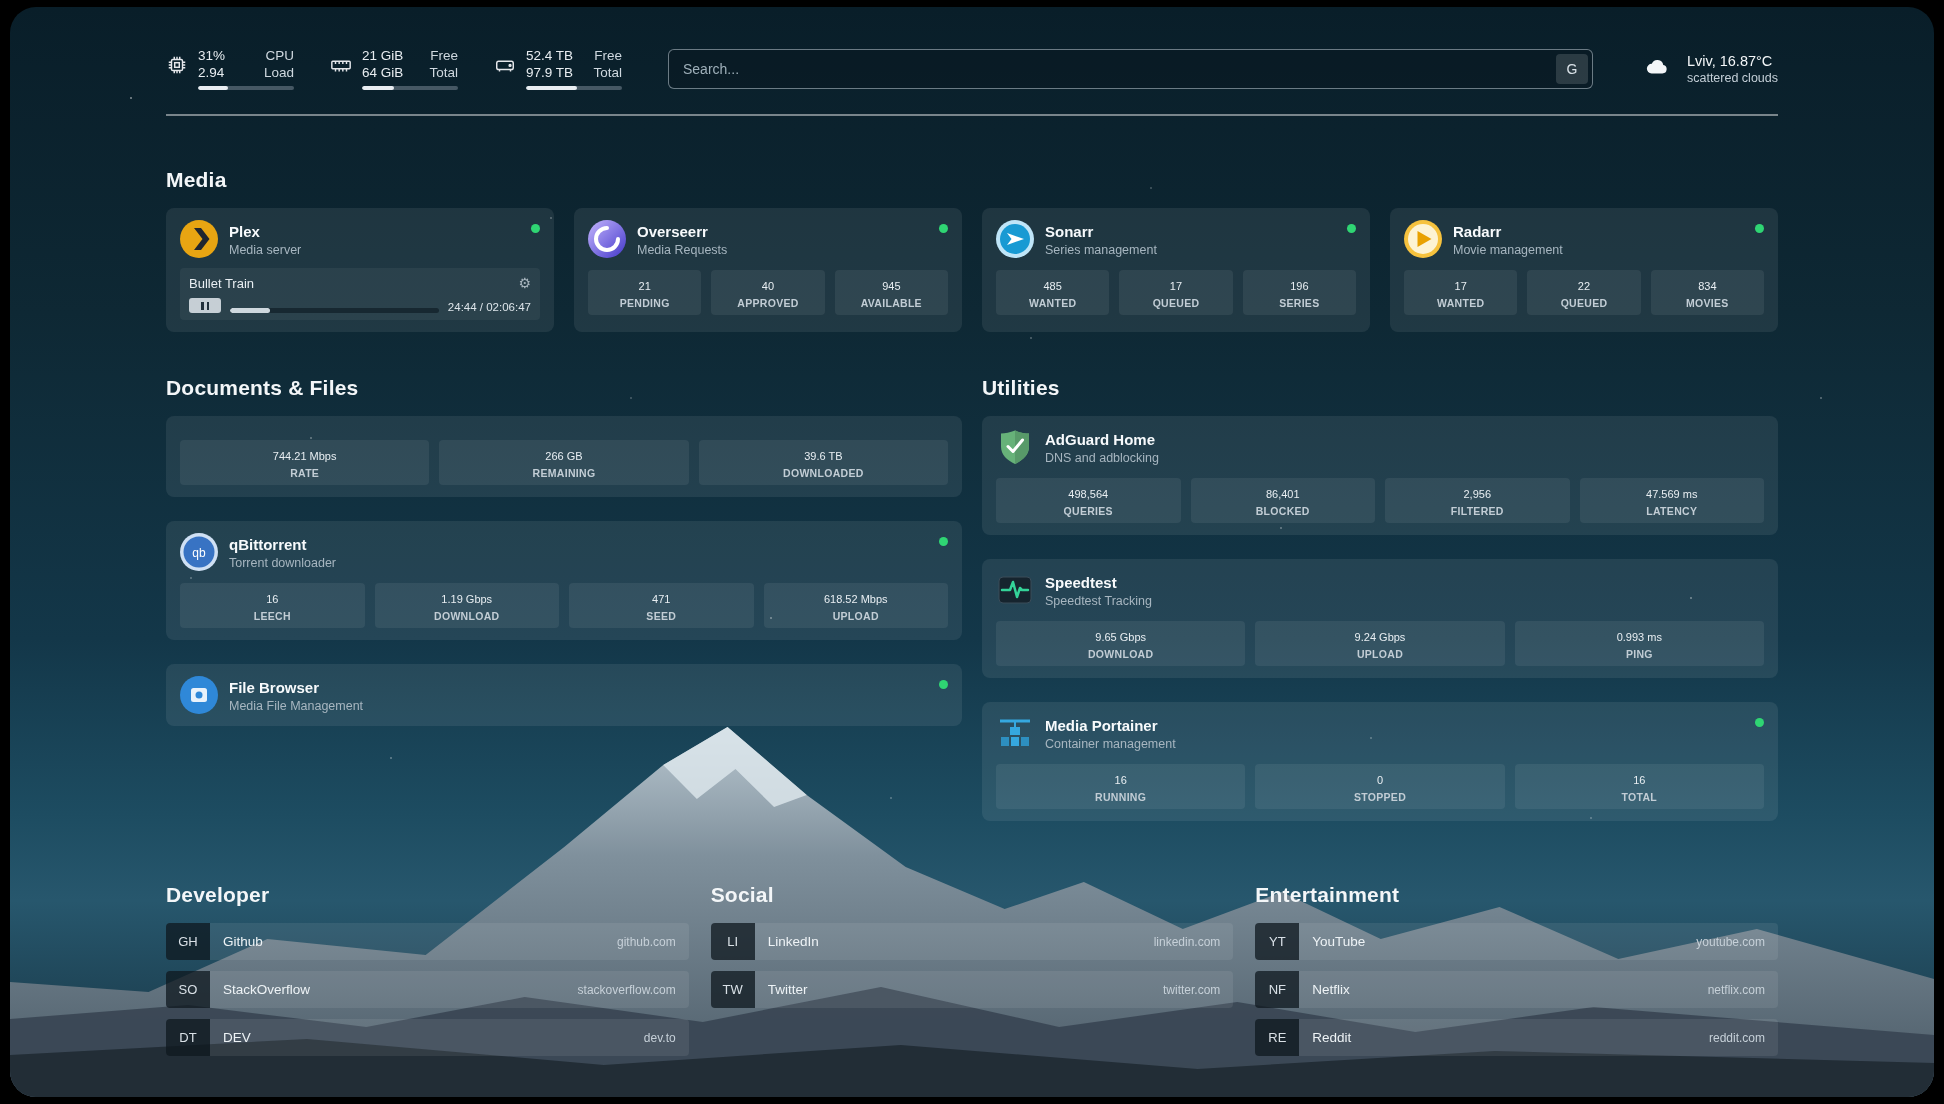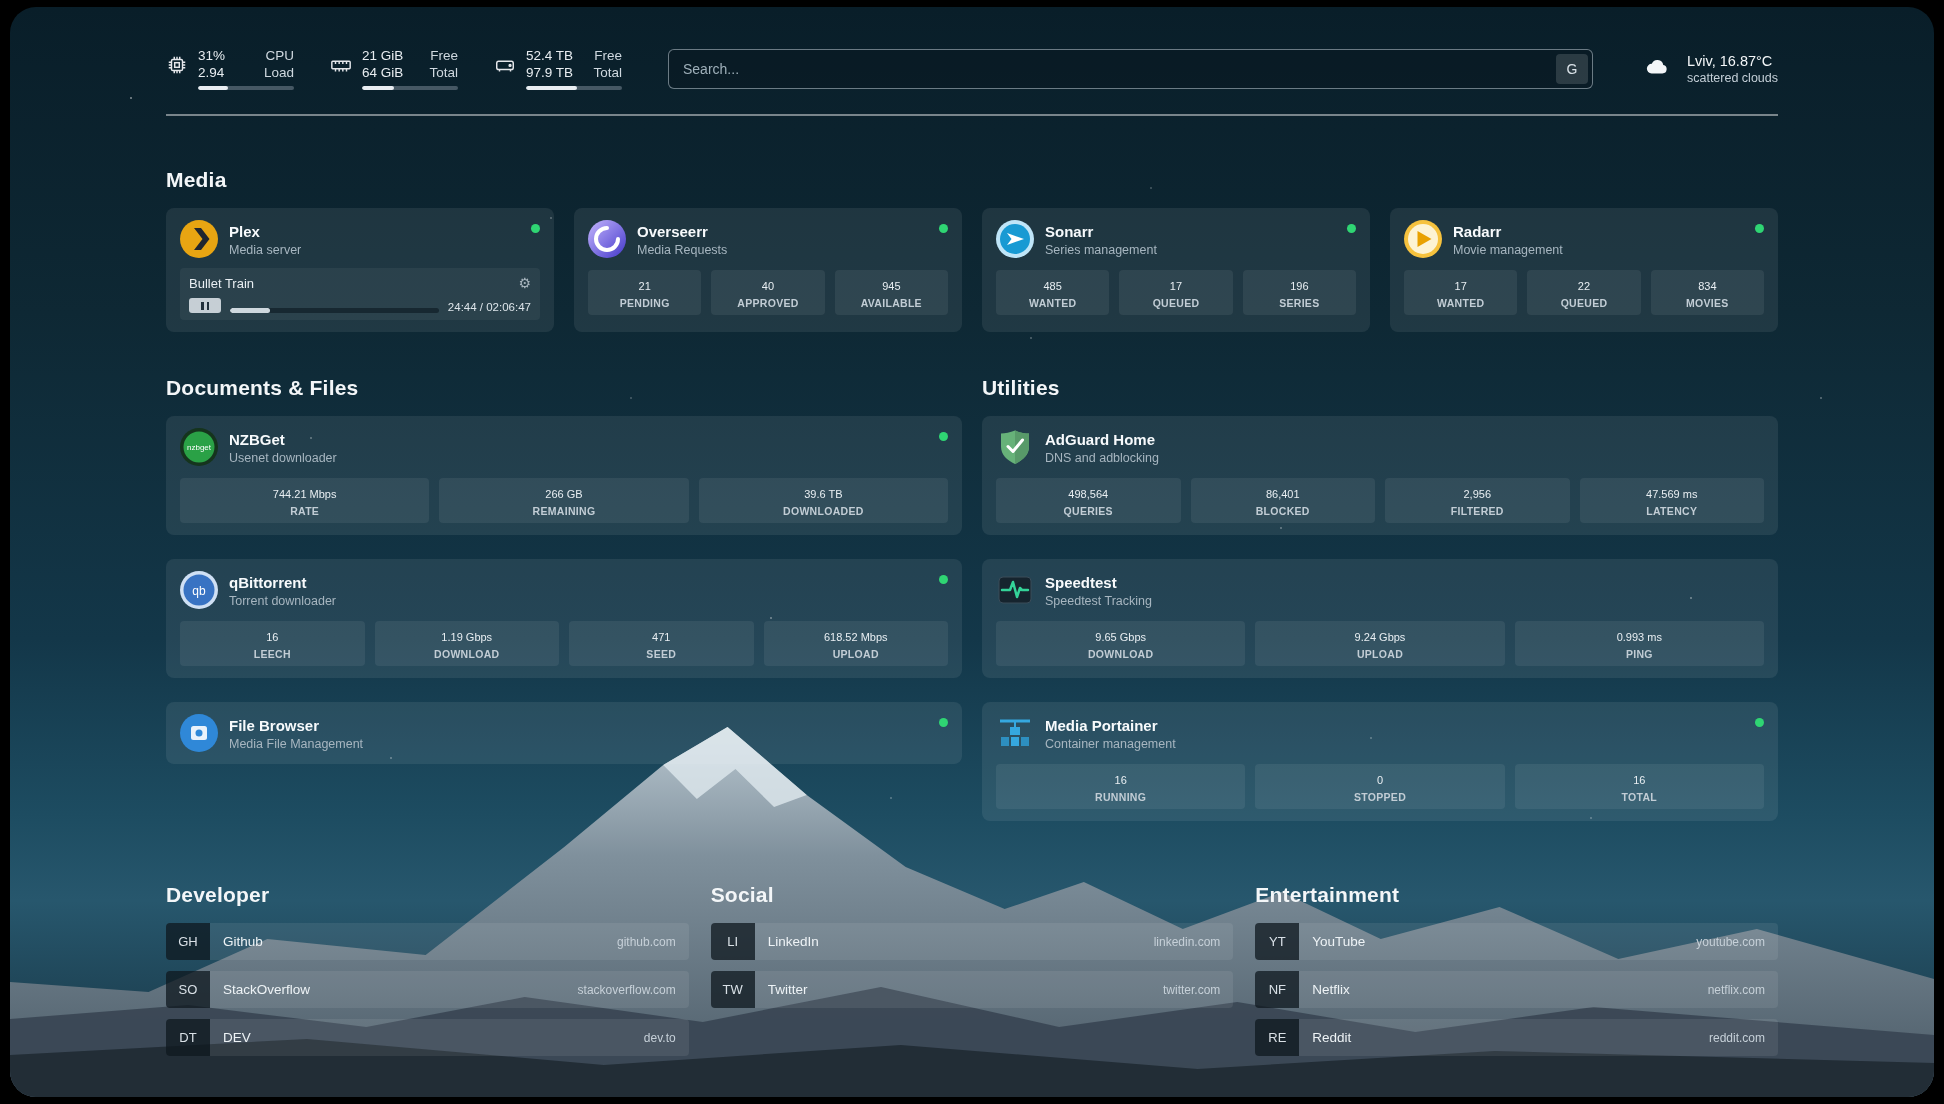--- a/index.html
+++ b/index.html
@@ -333,34 +333,20 @@
         </div>
       </div>
     </div>
 
     <div class="cols2">
       <div>
         <h2 class="sect">Documents &amp; Files</h2>
         <div class="stack">
 
           <div class="card">
-            <div class="chead">
-              <span class="svc-icon">
-                <svg viewBox="0 0 38 38" width="38" height="38">
-                    <circle cx="19" cy="19" r="19" fill="#15341d"></circle>
-                    <circle cx="19" cy="19" r="15.5" fill="#2aa146"></circle>
-                    <text x="19" y="22" font-size="8" fill="#fff" text-anchor="middle" font-family="sans-serif">nzbget</text>
-                  </svg>
-              </span>
-              <div class="ctxt">
-                <span class="svc-name">NZBGet</span>
-                <span class="svc-desc">Usenet downloader</span>
-              </div>
-              <span class="dot"></span>
-            </div>
             <div class="stats">
               <div class="stat">
                   <div class="stat-value">744.21 Mbps</div>
                   <div class="stat-label">RATE</div>
                 </div>
               <div class="stat">
                   <div class="stat-value">266 GB</div>
                   <div class="stat-label">REMAINING</div>
                 </div>
               <div class="stat">

